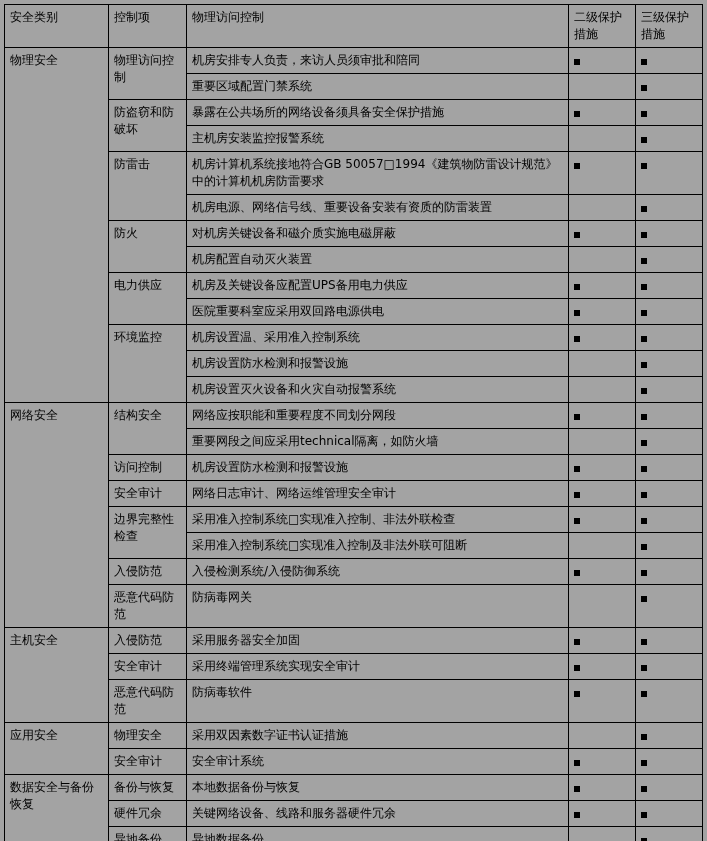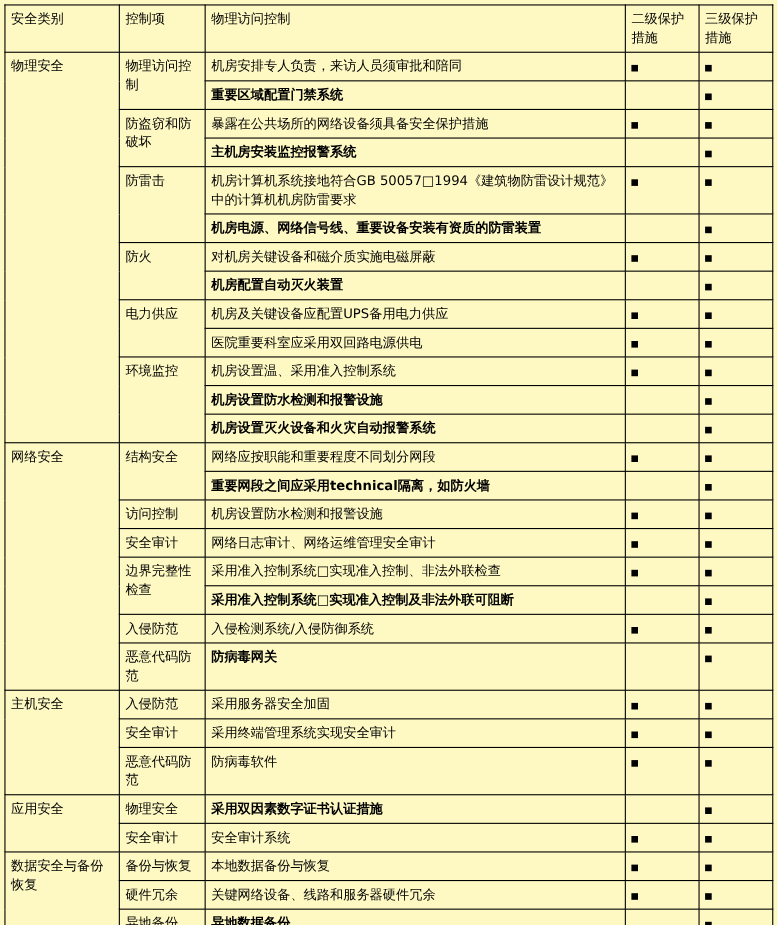--- a/index.html
+++ b/index.html
@@ -8,21 +8,21 @@
     background: #ffffff;
   }
   body {
     font-family: "DejaVu Sans", "Liberation Sans", sans-serif;
     color: #000000;
   }
   .page {
     width: 707px;
     height: 841px;
     position: relative;
-    background: #fef9c3;
+    background: #a3a3a3;
     overflow: hidden;
   }
   table.sec-table {
     border-collapse: collapse;
     width: 698px;
     margin: 4px 0 0 4px;
     table-layout: fixed;
   }
   table.sec-table td {
     border: 1px solid #000000;
@@ -39,21 +39,21 @@
   col.c-lvl3 { width: 67px; }
 
   td.cat, td.item {
     font-size: 12px;
     margin-left: 22px;
   }
   td.measure {
     font-size: 12px;
   }
   td.measure.bold {
-    font-weight: bold;
+    font-weight: normal;
     margin-left: 14px;
   }
   td.lvl {
     text-align: left;
     padding-left: 6px;
     font-size: 12px;
   }
   .hdr td {
     font-size: 12px;
     line-height: 17px;

